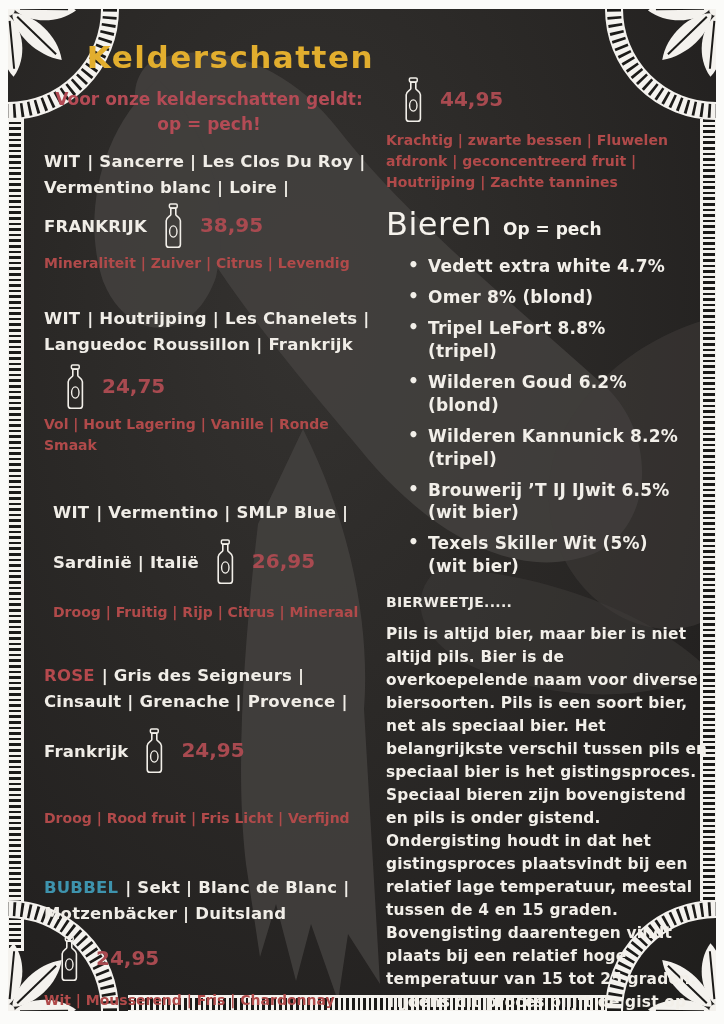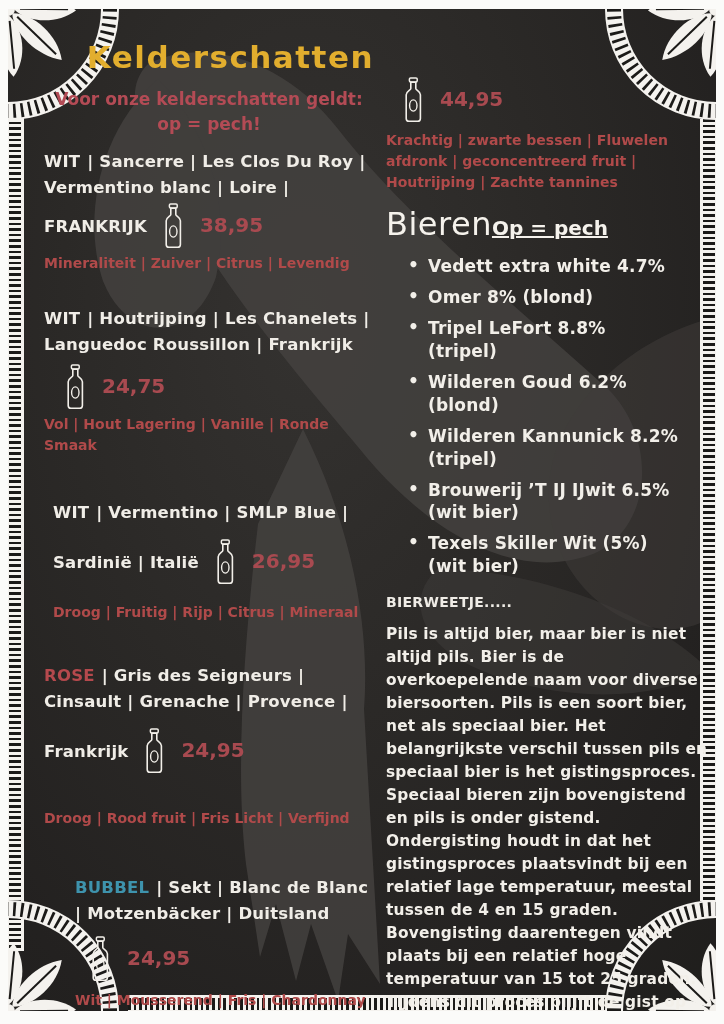--- a/index.html
+++ b/index.html
@@ -43,29 +43,29 @@
 
   .w-sancerre{margin-top:13px;}
   .w-chardonnay{margin-top:32px;}
   .w-chardonnay .price-row{padding-left:20px;margin-top:6px;}
   .w-vermentino{margin-top:44px;margin-left:9px;}
   .w-vermentino .price-row{margin-top:14px;}
   .w-vermentino .wine-notes{margin-top:17px;}
   .w-rose{margin-top:40px;}
   .w-rose .price-row{margin-top:14px;}
   .w-rose .wine-notes{margin-top:34px;}
-  .w-bubbel{margin-top:46px;margin-left:31px;}
+  .w-bubbel{margin-top:46px;}
   .w-bubbel .price-row{padding-left:14px;margin-top:10px;}
   .w-bubbel .wine-notes{margin-top:8px;}
   .w-rood .price-row{padding-left:16px;margin-top:2px;}
   .w-rood .wine-notes{margin-top:7px;}
 
-  .bieren-head{margin:12px 0 0 0;display:flex;align-items:baseline;gap:0;color:#f5f2ec;}
+  .bieren-head{margin:12px 0 0 0;display:flex;align-items:baseline;gap:11px;color:#f5f2ec;}
   .bieren-title{font-size:32px;font-weight:500;letter-spacing:.5px;}
-  .bieren-note{font-size:20px;font-weight:bold;text-decoration:underline;}
+  .bieren-note{font-size:17px;font-weight:bold;}
   .beer-list{margin:12px 0 0 0;padding:0;list-style:none;}
   .beer-list li{position:relative;padding-left:42px;margin-bottom:8px;max-width:252px;
     font-size:17px;font-weight:bold;line-height:1.35;color:#f2efe9;letter-spacing:.2px;}
   .beer-list li::before{content:"\2022";position:absolute;left:22px;top:-1px;}
   .bierweetje-head{margin:16px 0 0 0;font-size:14px;font-weight:bold;color:#efece6;letter-spacing:.3px;}
   .bierweetje-body{margin:13px 0 0 0;font-size:15.4px;font-weight:bold;line-height:1.49;color:#f2efe9;letter-spacing:.2px;}
 </style>
 </head>
 <body>
 

